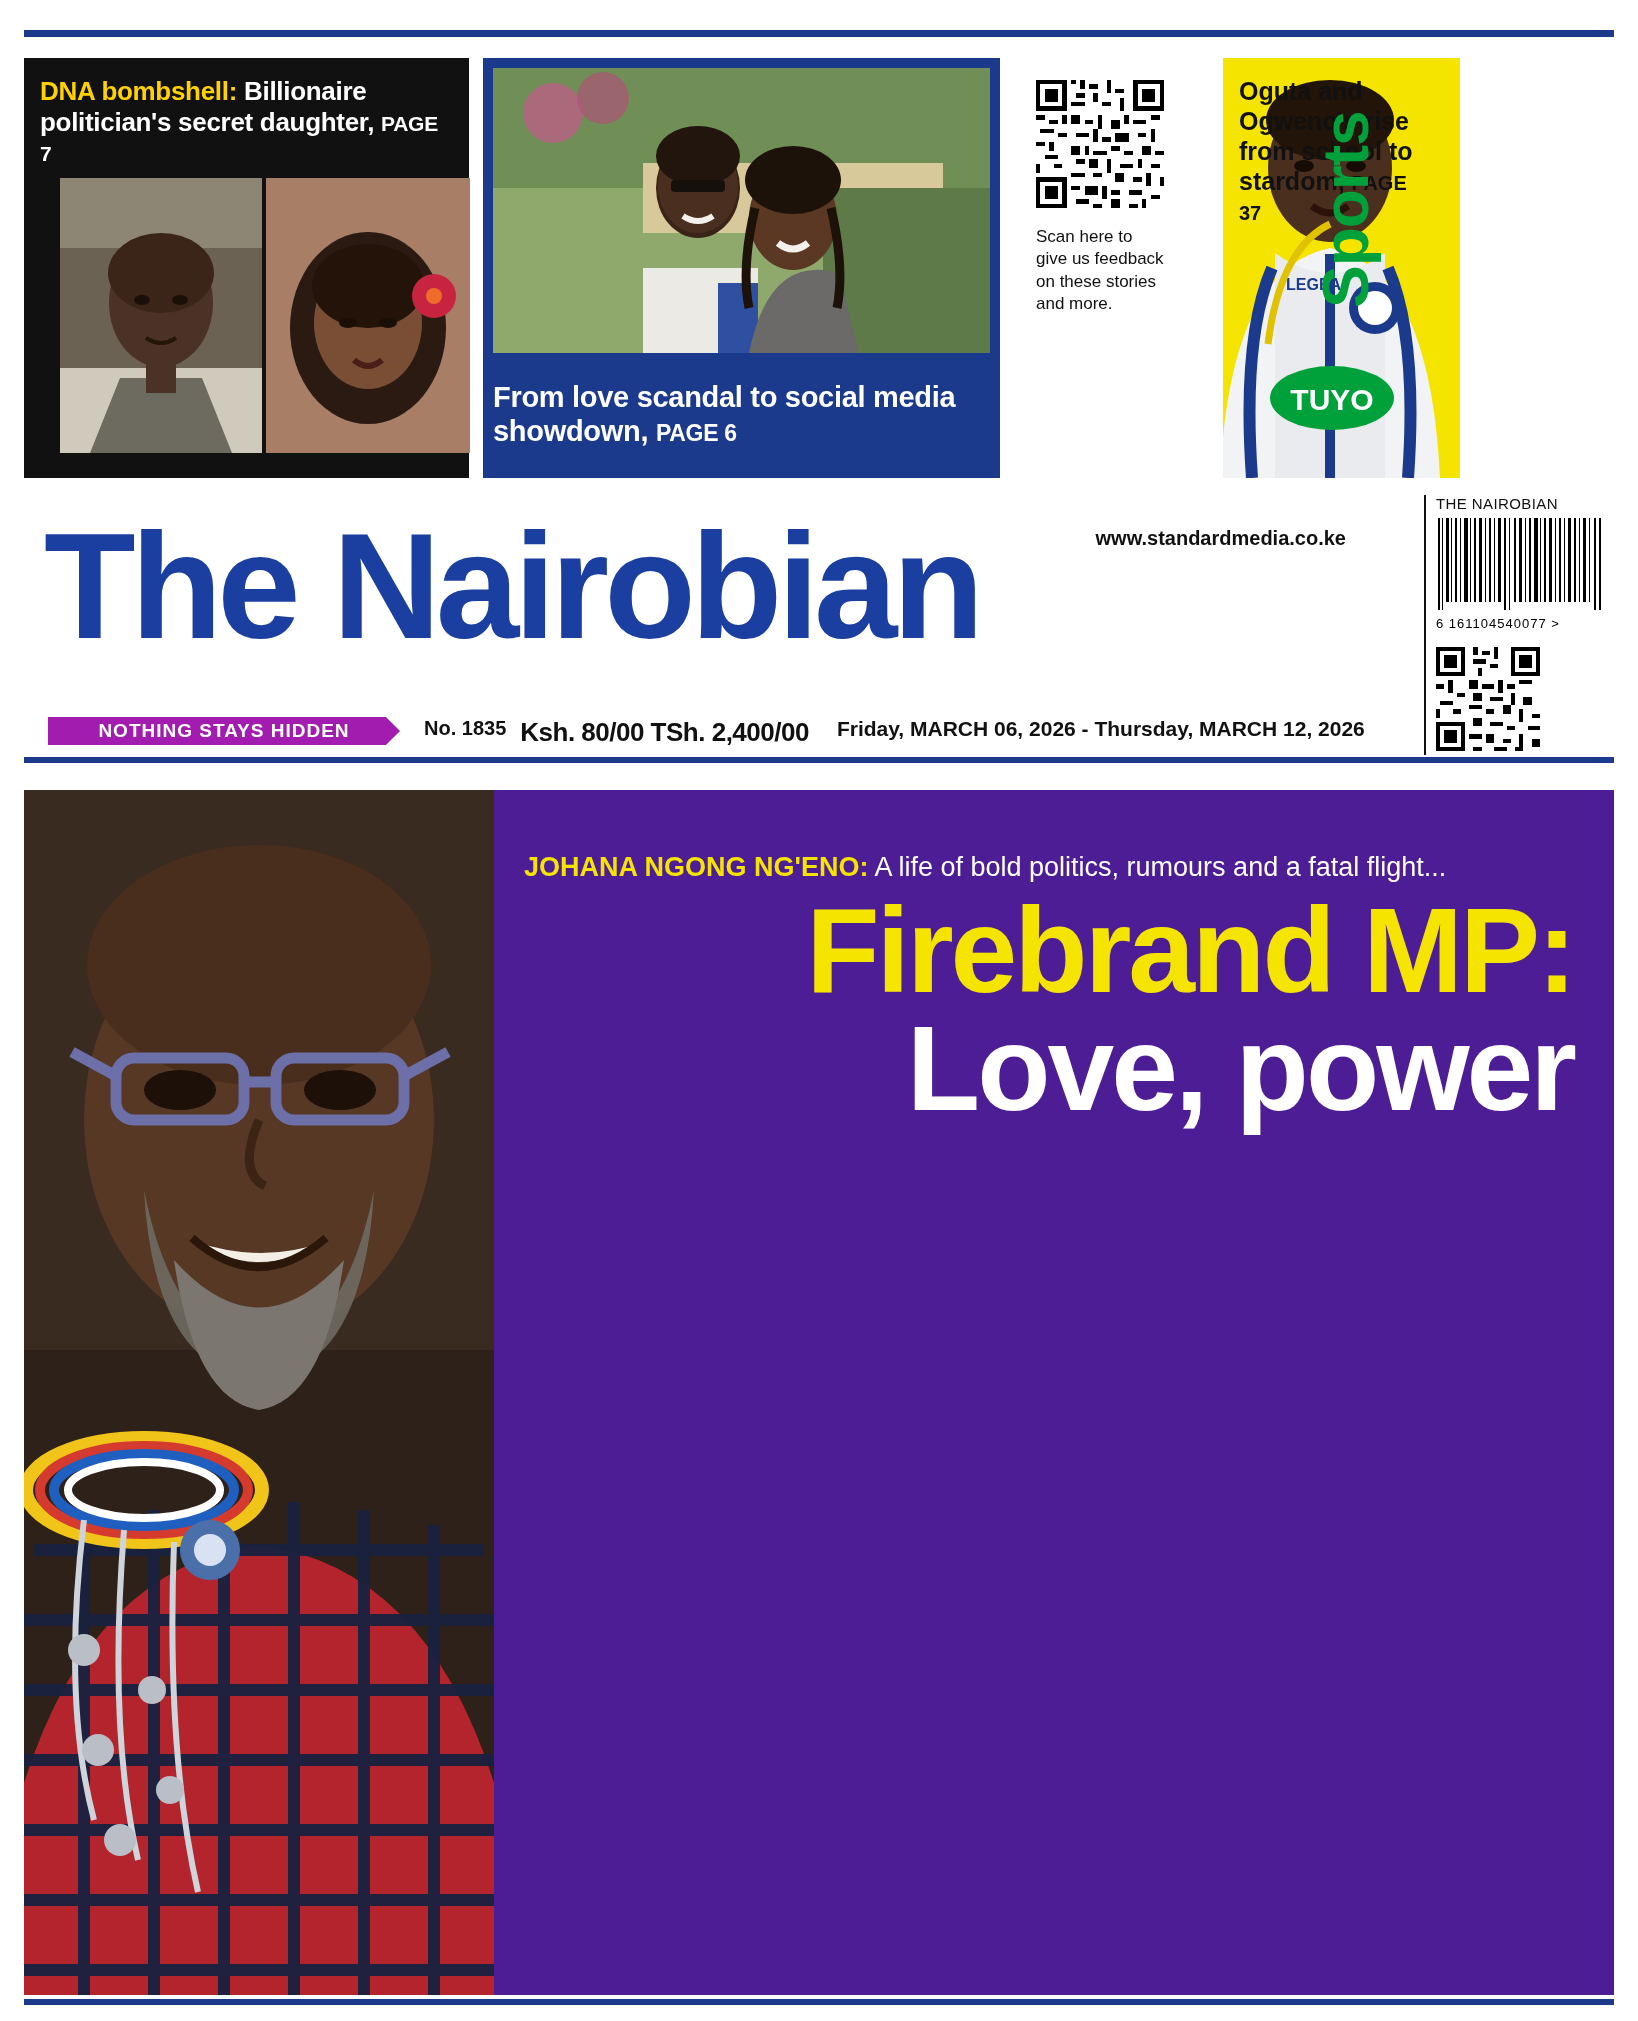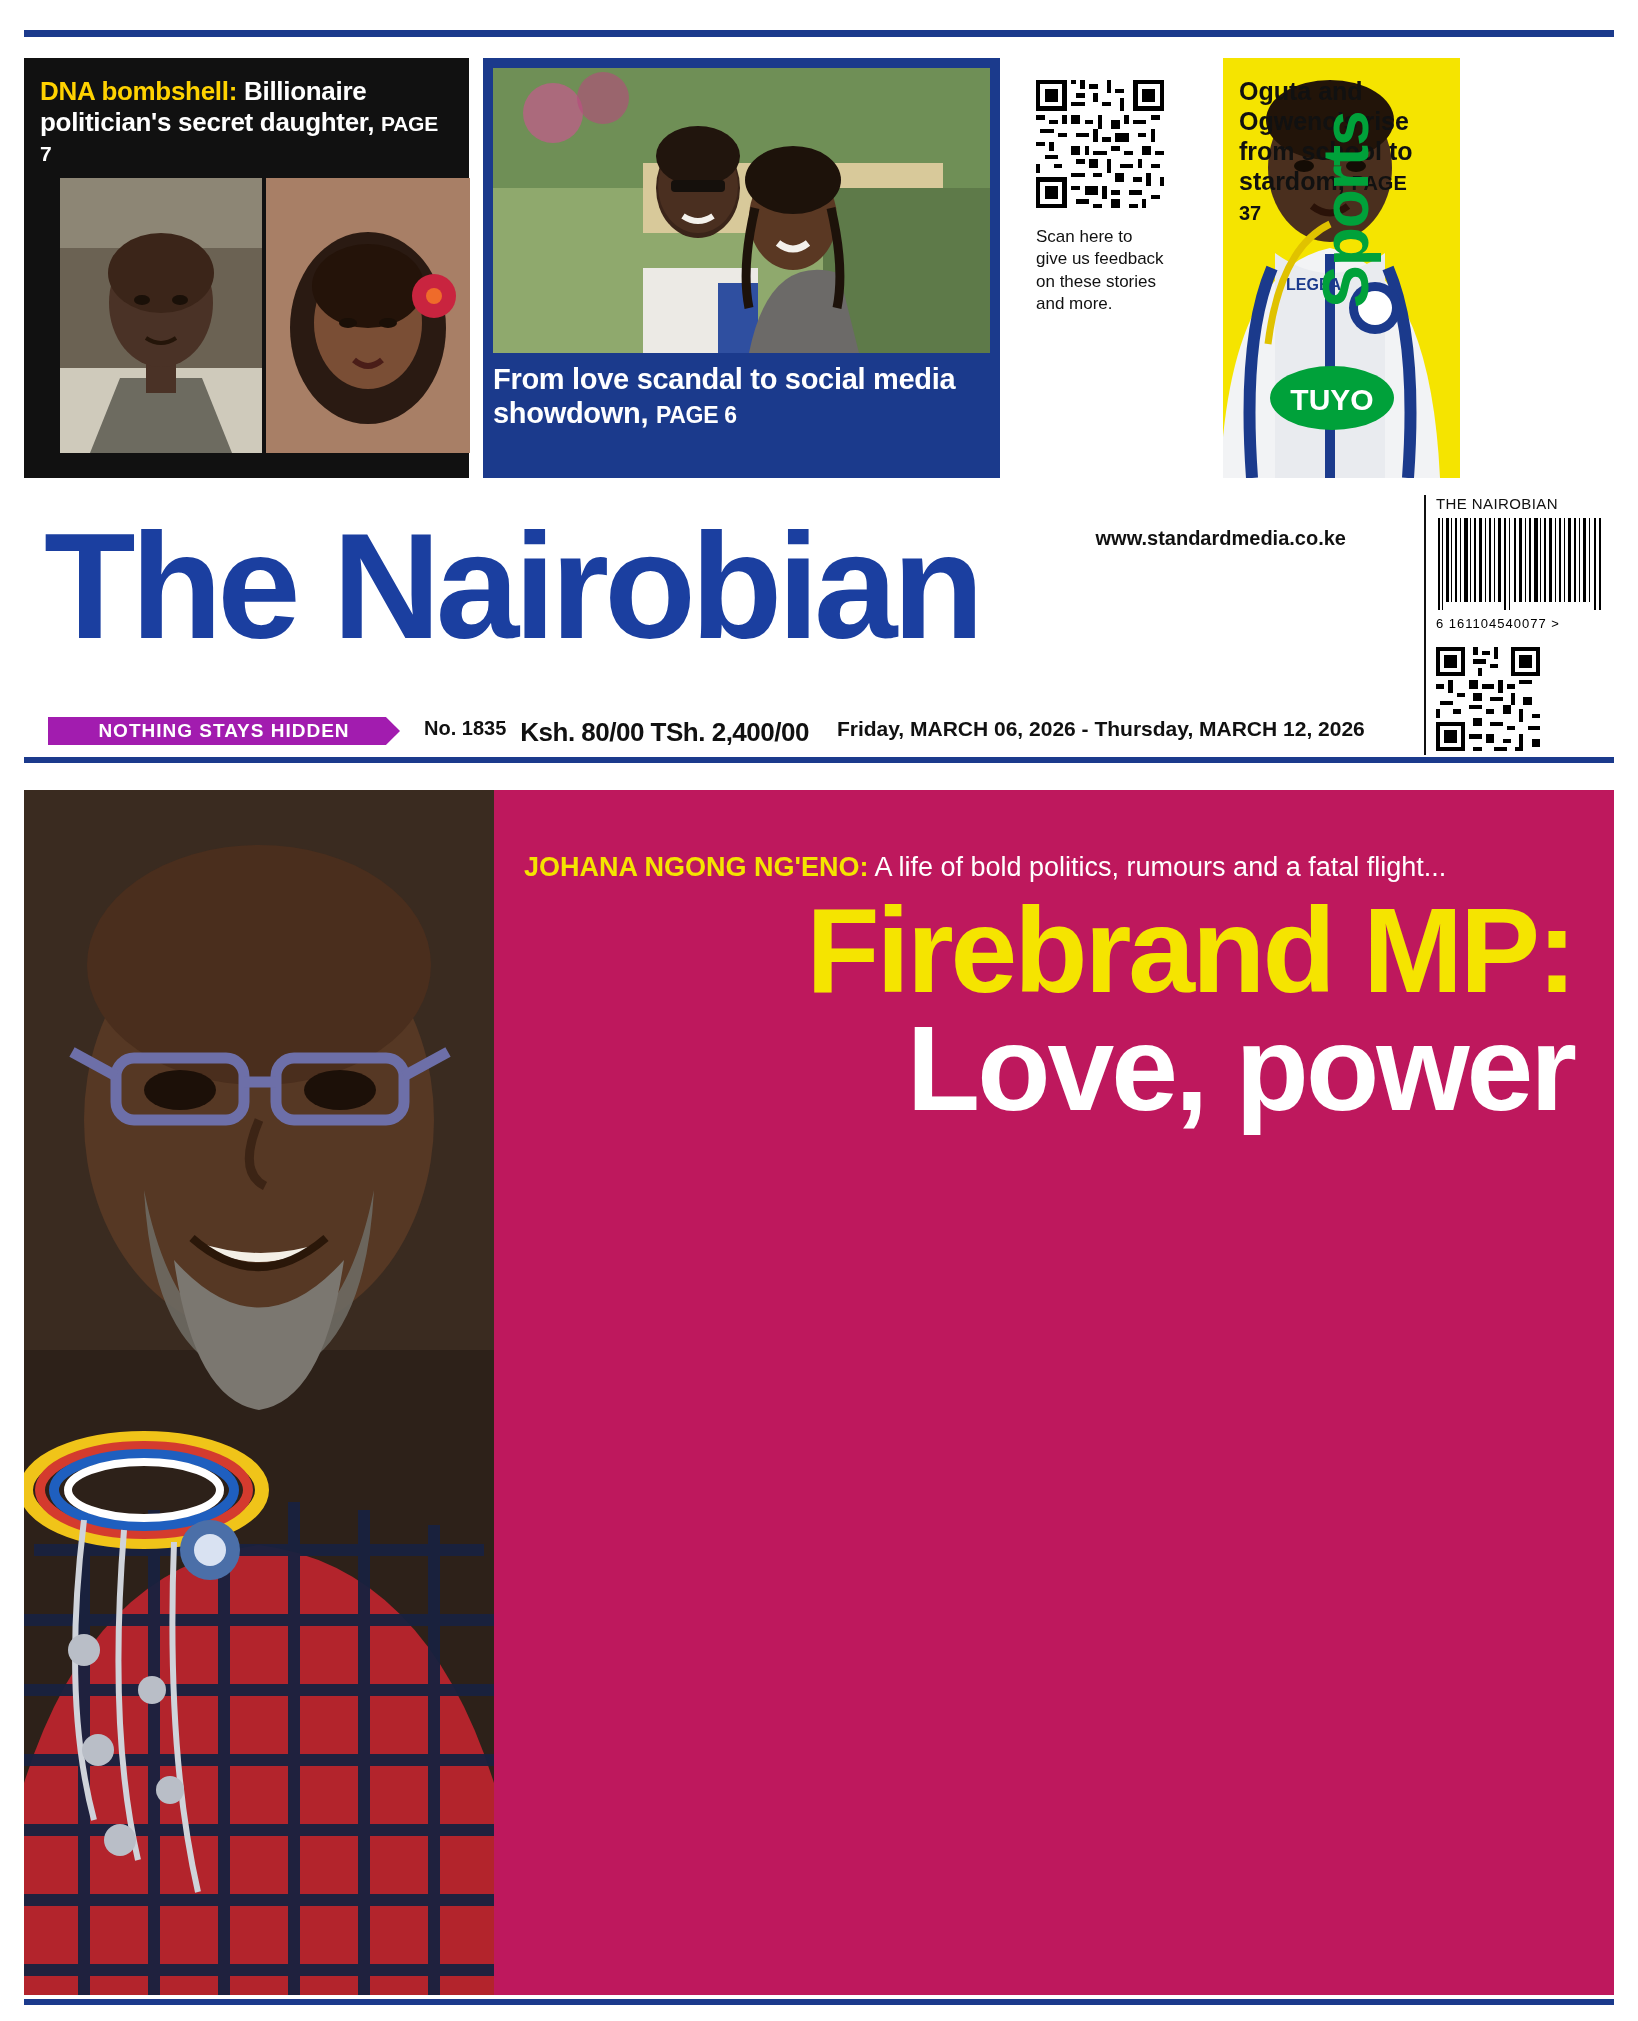--- a/index.html
+++ b/index.html
@@ -97,21 +97,21 @@
     height: 285px;
     background: linear-gradient(160deg, #b7cf8e 0%, #8aa86a 40%, #6d8a53 100%);
     position: relative;
     overflow: hidden;
   }
   .teaser-love .caption {
     color: #ffffff;
     font-size: 29px;
     font-weight: 700;
     line-height: 1.16;
-    margin-top: 10px;
+    margin-top: 28px;
     letter-spacing: -0.3px;
   }
   .teaser-love .caption .pageref { font-size: 23px; }
 
   
   .teaser-qr {
     width: 195px;
     position: relative;
     box-sizing: border-box;
     padding-top: 22px;
@@ -266,21 +266,21 @@
     background: #1b3a8c;
   }
 
   
   .main {
     position: absolute;
     left: 24px;
     top: 790px;
     width: 1590px;
     height: 1205px;
-    background: #be185d;
+    background: #4c1d95;
     overflow: hidden;
   }
   .main-photo {
     position: absolute;
     left: 0;
     top: 0;
     width: 470px;
     height: 1205px;
     overflow: hidden;
     background: linear-gradient(#3a2c22, #241a14);

